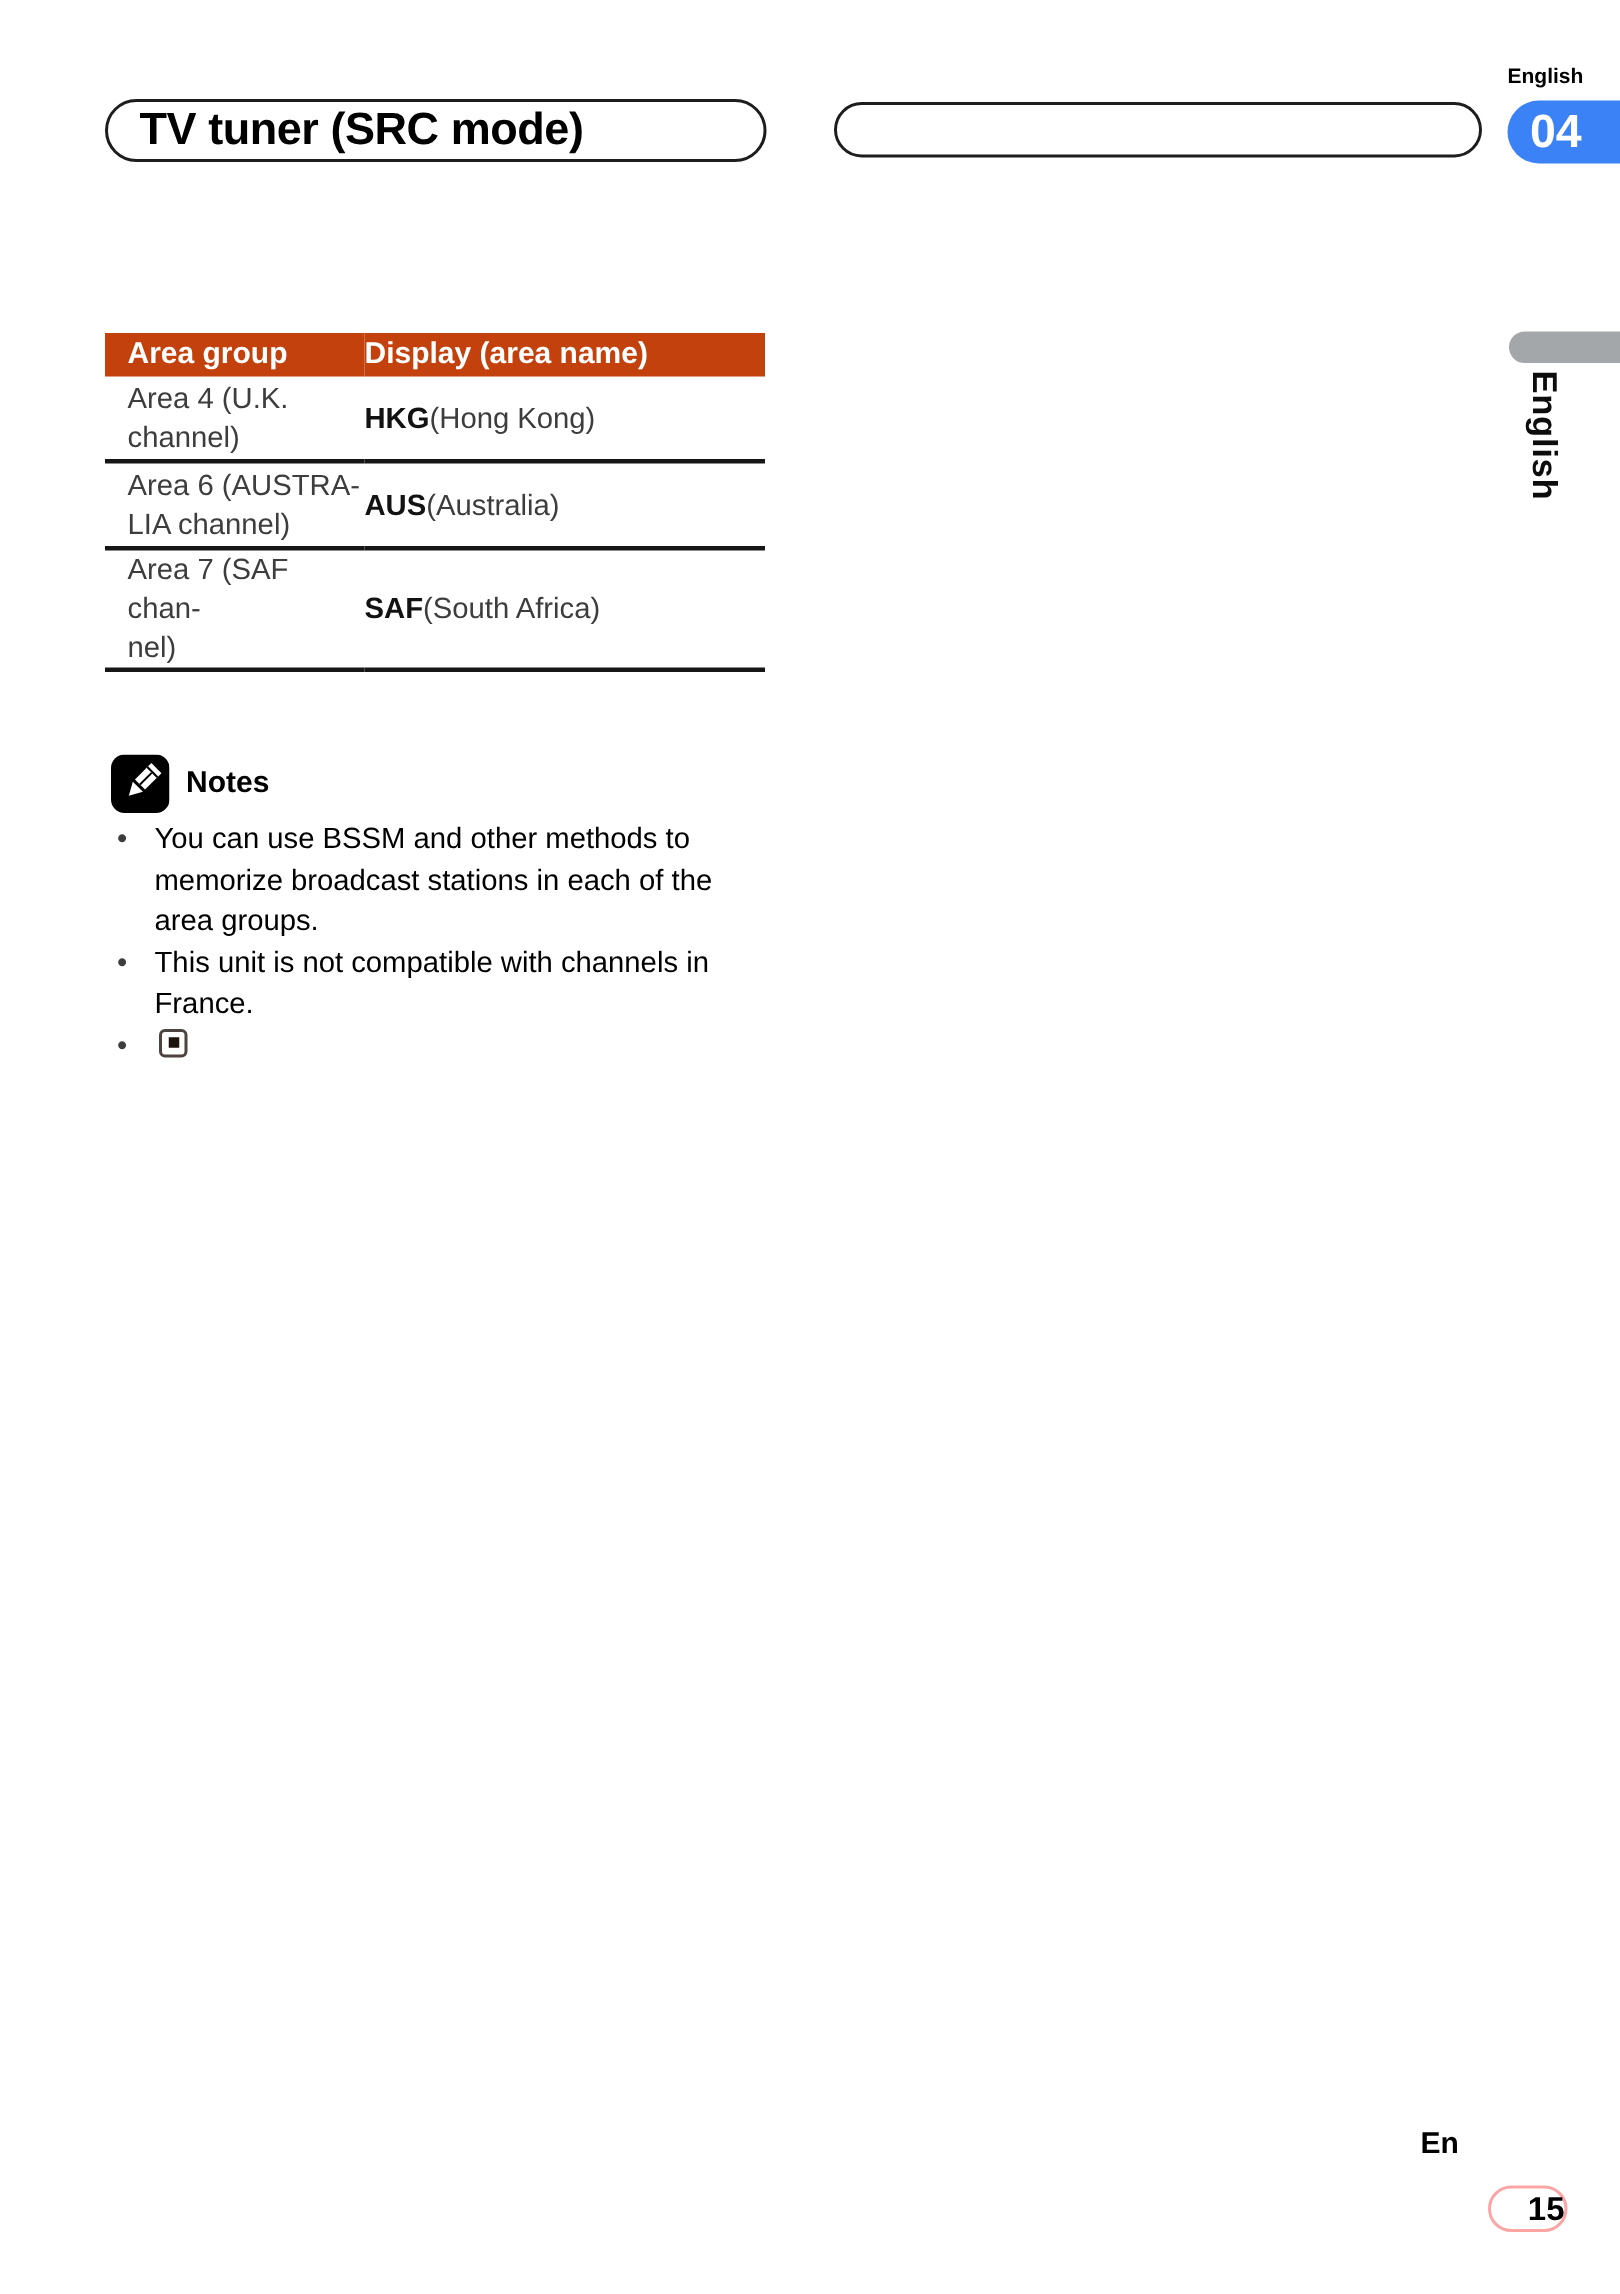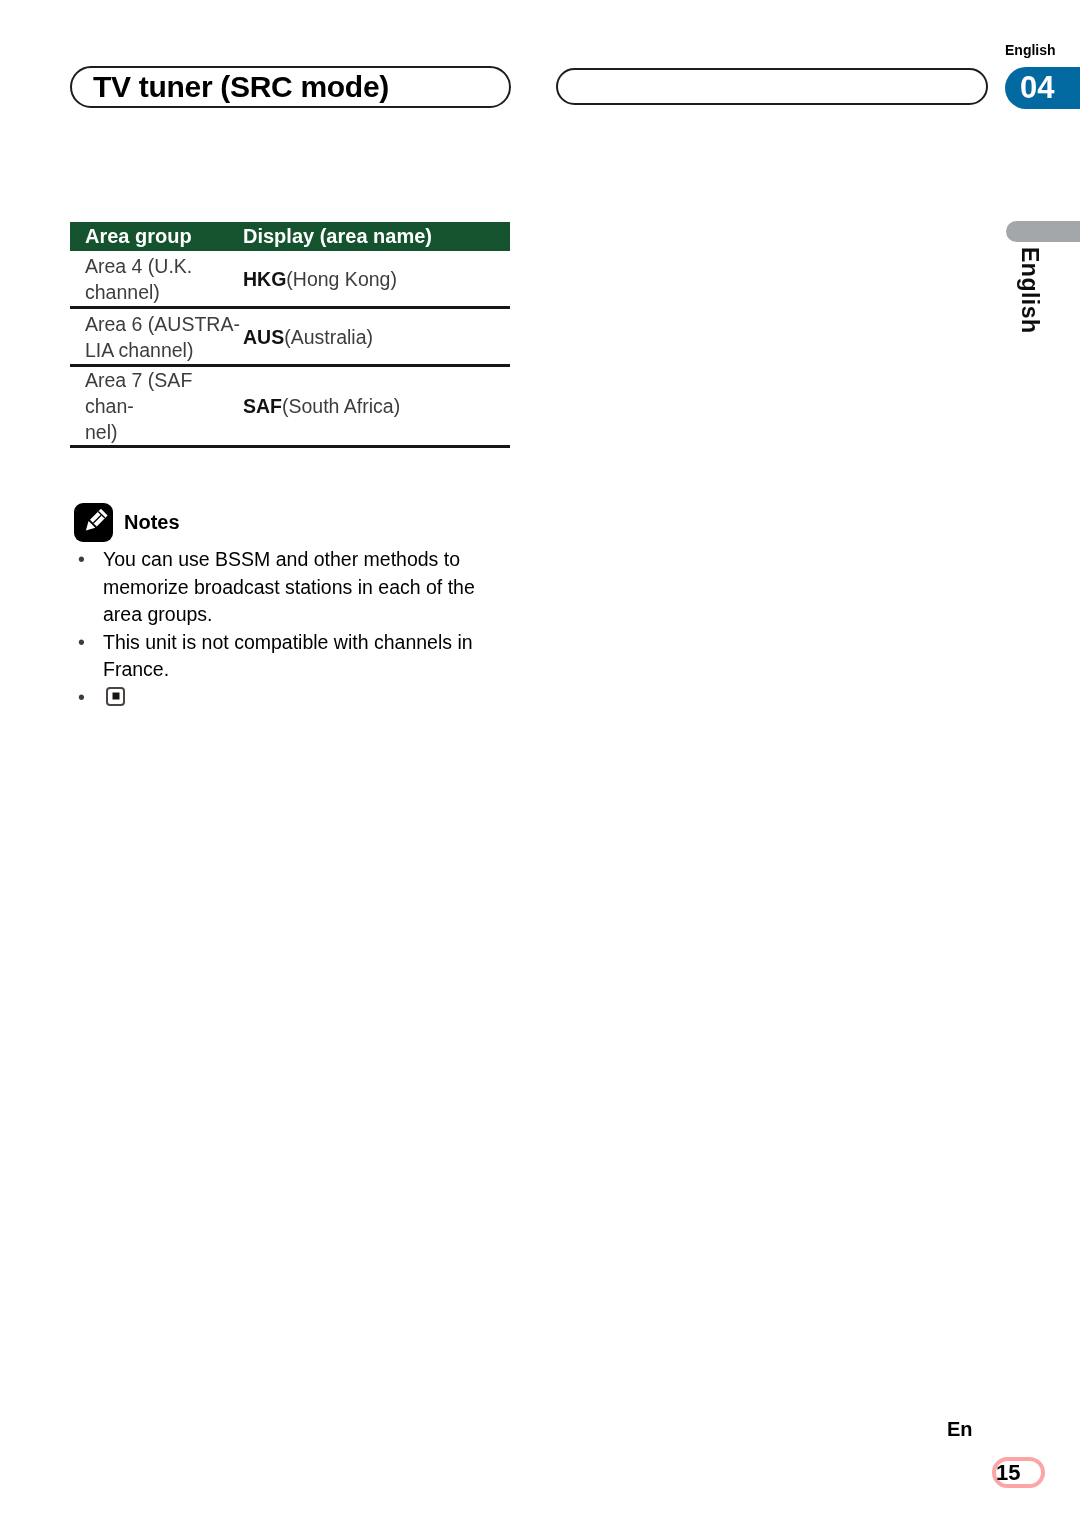--- a/index.html
+++ b/index.html
@@ -19,21 +19,21 @@
   .empty-pill {
     position:absolute; left:556px; top:68px; width:432px; height:37px;
     box-sizing:border-box; border:2px solid #1d1d1d; border-radius:19px;
   }
   .section-label {
     position:absolute; left:1005px; top:42px;
     font-size:14px; font-weight:bold; color:#000;
   }
   .section-badge {
     position:absolute; left:1005px; top:67px; width:75px; height:42px;
-    background:#0369a1; border-radius:21px 0 0 21px;
+    background:#3b82f6; border-radius:21px 0 0 21px;
     color:#fff; display:flex; align-items:center; padding-left:15px;
     box-sizing:border-box; font-size:31px; font-weight:bold;
   }
 
   
   .lang-bar {
     position:absolute; left:1006px; top:221px; width:74px; height:21px;
     background:#a4a7aa; border-radius:10.5px 0 0 10.5px;
   }
   .lang-text {
@@ -41,21 +41,21 @@
     writing-mode:vertical-rl; text-orientation:mixed;
     font-size:23px; font-weight:bold; color:#0d0d0d; letter-spacing:0.5px;
   }
 
   
   .area-table {
     position:absolute; left:70px; top:222px; width:440px;
     border-collapse:collapse; table-layout:fixed;
   }
   .area-table th {
-    background:#14532d; color:#fff; text-align:left;
+    background:#c2410c; color:#fff; text-align:left;
     font-size:20px; font-weight:bold; height:29px; padding:0;
     vertical-align:middle;
   }
   .area-table th.col1 { padding-left:15px; }
   .area-table td {
     height:55px; border-bottom:3px solid #161616; vertical-align:middle;
     font-size:19.5px; color:#3d3d3d; line-height:26px; padding:0;
   }
   .area-table td.col1 { padding-left:15px; white-space:pre-line; }
   .area-table td.col2 b { color:#121212; font-weight:bold; }
@@ -90,22 +90,22 @@
     transform:translate(-50%,-50%); background:#1c140c;
   }
 
   
   .footer-en {
     position:absolute; left:947px; top:1418px;
     font-size:20px; font-weight:bold; color:#000;
   }
   .footer-page {
     position:absolute; left:992px; top:1457px; width:53px; height:31px;
-    box-sizing:border-box; border:4px solid #fca5a5; border-radius:16px;
-    display:flex; align-items:center; justify-content:flex-start;
+    box-sizing:border-box; border:2px solid #fca5a5; border-radius:16px;
+    display:flex; align-items:center; justify-content:flex-end;
     font-size:22px; font-weight:bold; color:#000;
   }
 </style>
 </head>
 <body>
 
 <div class="page">
 
   <div class="title-pill">
     <span>TV tuner (SRC mode)</span>

